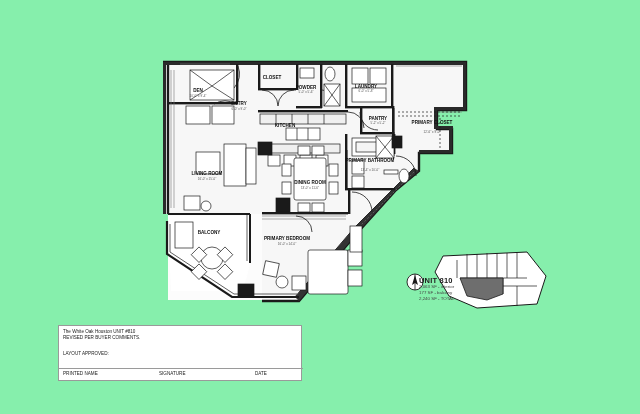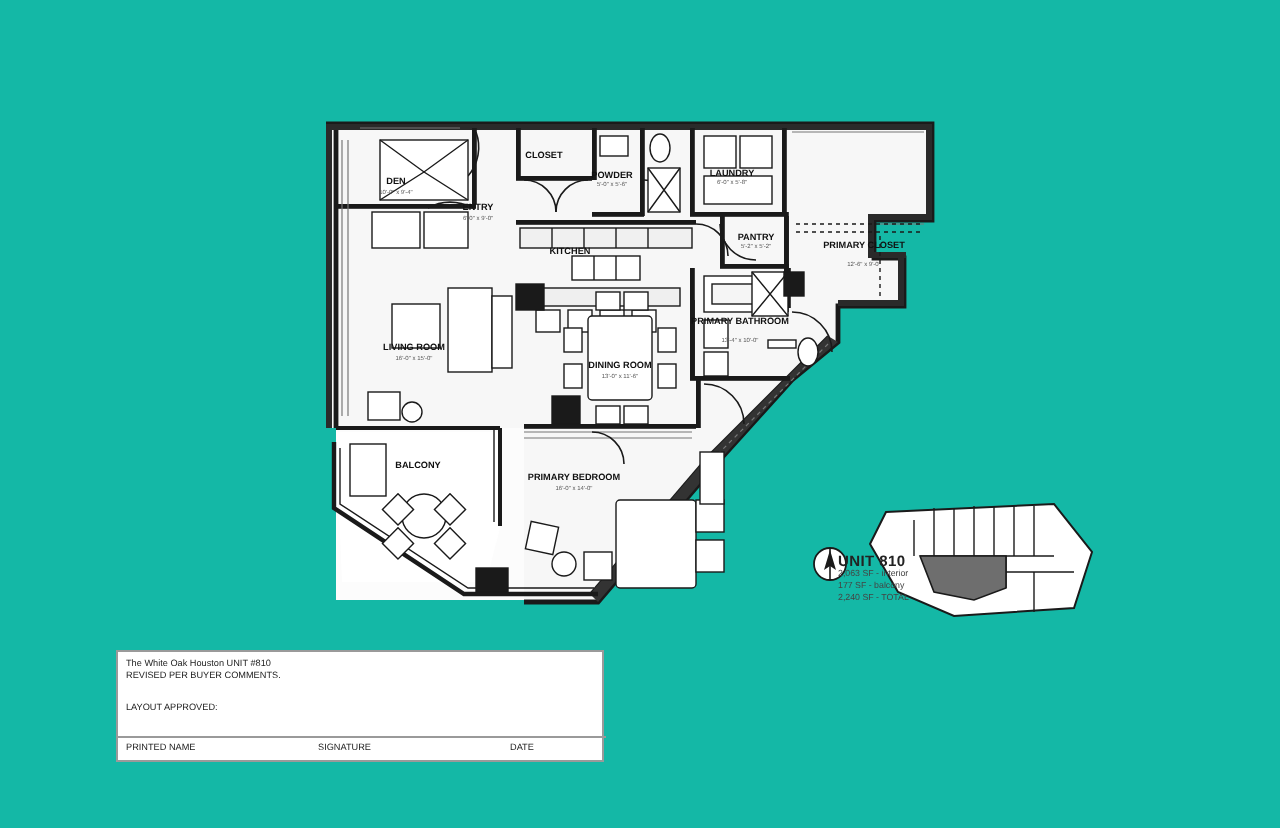--- a/index.html
+++ b/index.html
@@ -1,18 +1,18 @@
 <!DOCTYPE html>
 <html><head>
 <meta charset="utf-8">
 <style>
   html,body{margin:0;padding:0;background:#ffffff;}
   body{width:640px;height:414px;overflow:hidden;
        font-family:"Liberation Sans", sans-serif;color:#000;}
-  #stage{position:relative;width:640px;height:414px;background:#14b8a6;}
+  #stage{position:relative;width:640px;height:414px;background:#86efac;}
   svg{display:block;}
   .rm{font-family:"Liberation Sans",sans-serif;font-weight:bold;fill:#111;}
   .rmdim{font-family:"Liberation Sans",sans-serif;fill:#555;}
   .tb{position:absolute;box-sizing:border-box;background:#fff;
       border:1px solid #9a9a9a;}
   .tbtxt{position:absolute;font-family:"Liberation Sans",sans-serif;
          color:#222;white-space:nowrap;}
 </style>
 </head>
 <body>

